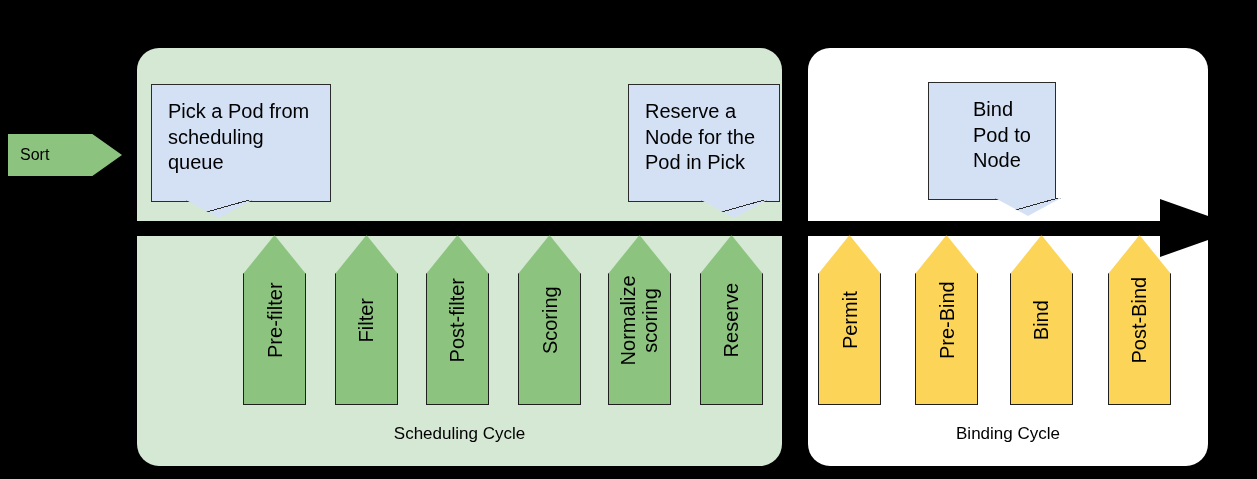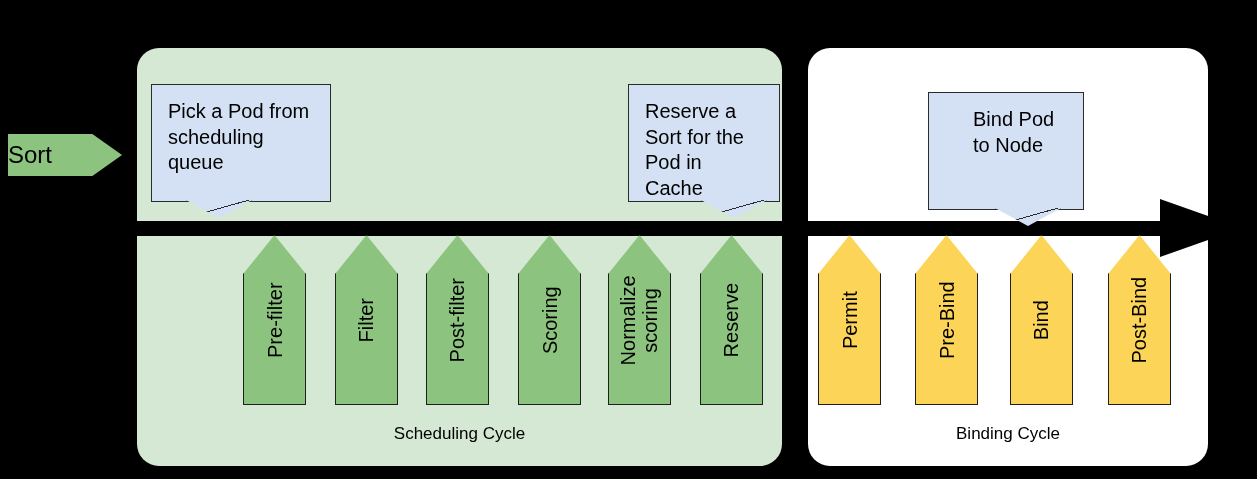--- a/index.html
+++ b/index.html
@@ -66,21 +66,22 @@
   #sort-arrow {
     position: absolute;
     left: 8px; top: 134px;
     width: 114px; height: 42px;
     background: #8CC47F;
     clip-path: polygon(0 0, 74% 0, 100% 50%, 74% 100%, 0 100%);
     display: flex;
     align-items: center;
   }
   #sort-arrow .sort-label {
-    font-size: 24px;
+    padding-left: 12px;
+    font-size: 16px;
     color: #000000;
   }
 
   
   .plugin-arrow {
     position: absolute;
     box-sizing: border-box;
     display: flex;
     align-items: center;
     justify-content: center;
@@ -204,22 +205,22 @@
     <span class="arrow-shape"></span>
     <span class="arrow-label">Post-Bind</span>
   </div>
 
   <div class="callout" style="left:151px; top:84px; width:180px; height:118px;">
     <span>Pick a Pod from scheduling queue</span>
     <span class="tail" style="left:34px;"></span>
   </div>
 
   <div class="callout" style="left:628px; top:84px; width:152px; height:118px;">
-    <span>Reserve a Sort for the Pod in Cache</span>
+    <span>Reserve a Node for the Pod in Pick</span>
     <span class="tail" style="left:72px;"></span>
   </div>
 
-  <div class="callout" style="left:928px; top:92px; width:156px; height:118px;padding-left:44px;">
+  <div class="callout" style="left:928px; top:82px; width:128px; height:118px;padding-left:44px;">
     <span>Bind Pod to Node</span>
     <span class="tail" style="left:66px;"></span>
   </div>
 
 </div>
 
 </body></html>

